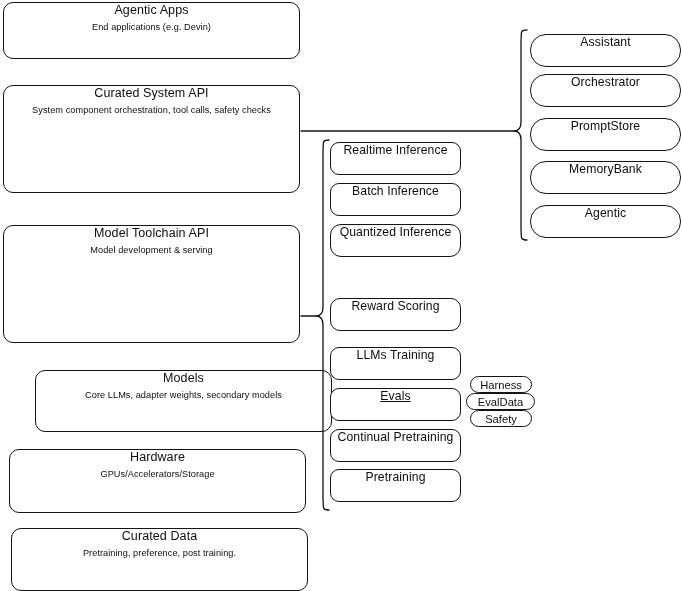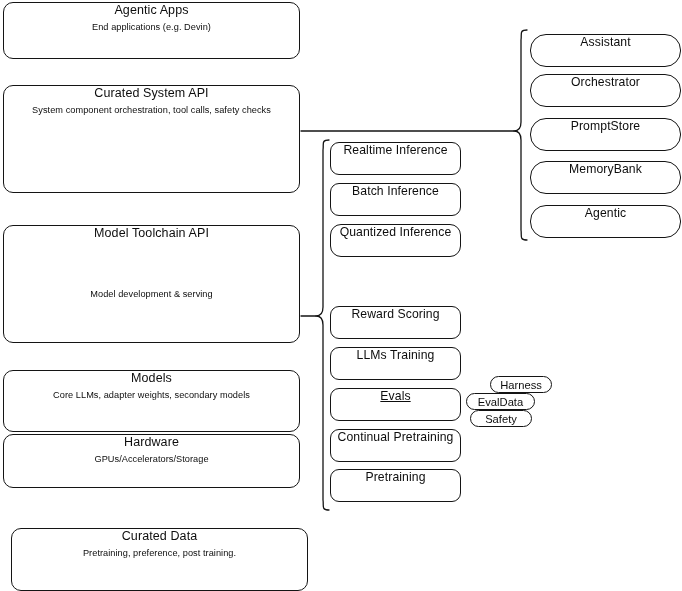--- a/index.html
+++ b/index.html
@@ -136,66 +136,66 @@
   <div class="node layer" style="top:2px;height:57px;">
     <div class="title">Agentic Apps</div>
     <div class="subtitle">End applications (e.g. Devin)</div>
   </div>
 
   <div class="node layer" style="top:85px;height:108px;">
     <div class="title">Curated System API</div>
     <div class="subtitle">System component orchestration, tool calls, safety checks</div>
   </div>
 
-  <div class="node layer" style="top:225px;height:118px;gap:44px;">
+  <div class="node layer" style="top:225px;height:118px;">
     <div class="title">Model Toolchain API</div>
     <div class="subtitle">Model development &amp; serving</div>
   </div>
 
-  <div class="node layer" style="top:370px;height:62px;">
+  <div class="node layer" style="top:370px;height:62px;margin-left:32px;">
     <div class="title">Models</div>
     <div class="subtitle">Core LLMs, adapter weights, secondary models</div>
   </div>
 
-  <div class="node layer" style="top:434px;height:54px;">
+  <div class="node layer" style="top:449px;height:64px;margin-left:6px;">
     <div class="title">Hardware</div>
     <div class="subtitle">GPUs/Accelerators/Storage</div>
   </div>
 
   <div class="node layer" style="top:528px;height:63px;margin-left:8px;">
     <div class="title">Curated Data</div>
     <div class="subtitle">Pretraining, preference, post training.</div>
   </div>
 
   <div class="node svc" style="top:142px;">
     <div class="title">Realtime Inference</div>
   </div>
   <div class="node svc" style="top:183px;">
     <div class="title">Batch Inference</div>
   </div>
   <div class="node svc" style="top:224px;border-radius:11px;">
     <div class="title">Quantized Inference</div>
   </div>
-  <div class="node svc" style="top:306px;">
+  <div class="node svc" style="top:298px;border-radius:10px;">
     <div class="title">Reward Scoring</div>
   </div>
   <div class="node svc" style="top:347px;">
     <div class="title">LLMs Training</div>
   </div>
   <div class="node svc" style="top:388px;text-decoration:underline;">
     <div class="title">Evals</div>
   </div>
   <div class="node svc" style="top:429px;">
     <div class="title">Continual Pretraining</div>
   </div>
   <div class="node svc" style="top:469px;">
     <div class="title">Pretraining</div>
   </div>
 
-  <div class="pill" style="left:490px;top:376px;width:62px;height:17px;">Harness</div>
+  <div class="pill" style="left:470px;top:376px;width:62px;height:17px;">Harness</div>
   <div class="pill" style="left:466px;top:393px;width:69px;height:17px;">EvalData</div>
   <div class="pill" style="left:470px;top:410px;width:62px;height:17px;">Safety</div>
 
   <div class="node api" style="top:34px;">
     <div class="title">Assistant</div>
   </div>
   <div class="node api" style="top:74px;">
     <div class="title">Orchestrator</div>
   </div>
   <div class="node api" style="top:118px;">

